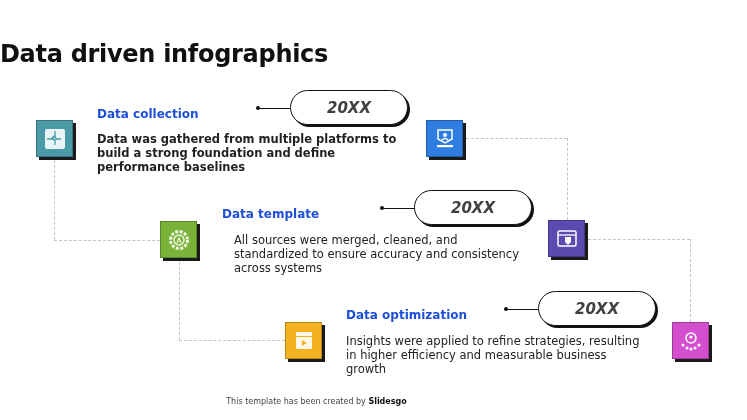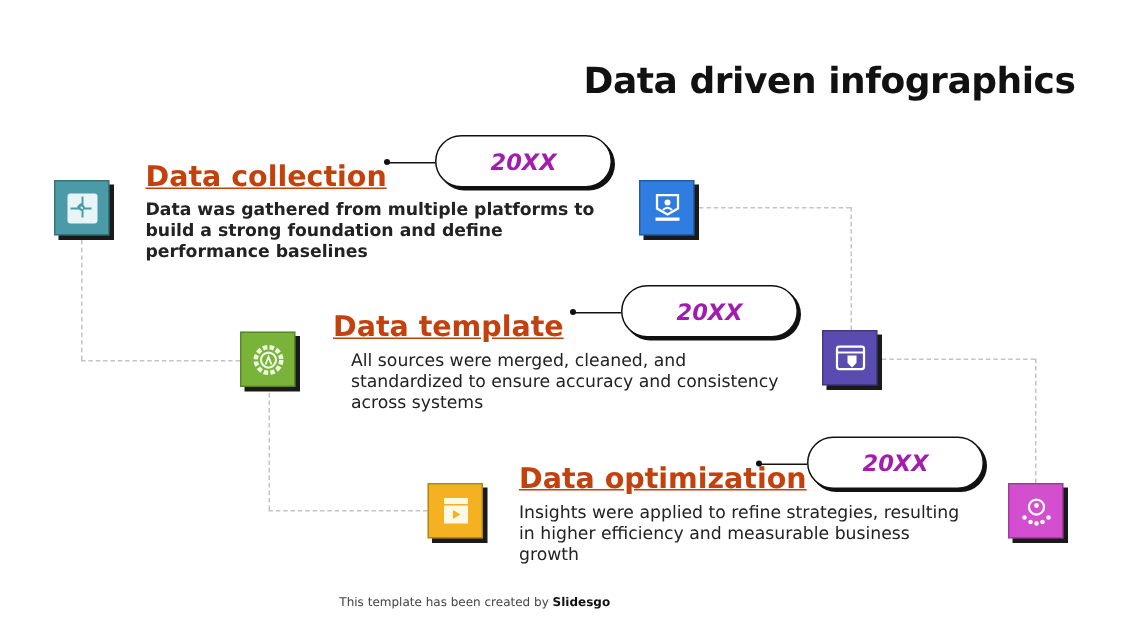--- a/index.html
+++ b/index.html
@@ -1,32 +1,32 @@
 <!DOCTYPE html>
 <html><head>
 <meta charset="utf-8">
 <style>
   html, body { margin: 0; padding: 0; }
   body { width: 747px; height: 420px; background: #ffffff; position: relative; overflow: hidden;
          font-family: "DejaVu Sans", "Liberation Sans", sans-serif; color: #1a1a1a; }
-  .title { position: absolute; left: 0; width: 717px; top: 40px; text-align: right;
+  .title { position: absolute; left: 0; width: 717px; top: 40px; text-align: left;
            font-size: 24px; font-weight: bold; letter-spacing: -0.3px; color: #111; }
   .dash { position: absolute; border-color: #c4c4c4; border-style: dashed; border-width: 0; }
   .dash.h { border-top-width: 1px; height: 0; }
   .dash.v { border-left-width: 1px; width: 0; }
   .icon { position: absolute; width: 37px; height: 37px; box-sizing: border-box;
           border: 1px solid rgba(0,0,0,0.25); box-shadow: 3px 3px 0 #1a1a1a;
           display: flex; align-items: center; justify-content: center; }
   .icon svg { width: 26px; height: 26px; }
-  .heading { position: absolute; font-size: 19px; font-weight: bold; color: #c2410c; white-space: nowrap; text-decoration: underline; }
+  .heading { position: absolute; font-size: 12px; font-weight: bold; color: #1d4ed8; white-space: nowrap; }
   .desc { position: absolute; font-size: 11.5px; line-height: 14px; color: #222; width: 300px; }
   .pill { position: absolute; width: 118px; height: 35px; box-sizing: border-box;
           border: 1.3px solid #111; border-radius: 18px; background: #fff;
           box-shadow: 2px 2px 0 #111; display: flex; align-items: center; justify-content: center;
-          font-size: 15px; font-style: italic; font-weight: bold; color: #a21caf; }
+          font-size: 15px; font-style: italic; font-weight: bold; color: #404040; }
   .connector { position: absolute; height: 0; border-top: 1.2px solid #111; }
   .dot { position: absolute; width: 4px; height: 4px; border-radius: 50%; background: #111; }
   .footer { position: absolute; left: 0; width: 633px; top: 397px; text-align: center; font-size: 8px; color: #444; }
   .footer b { color: #111; }
 </style>
 </head>
 <body>
 
 <div class="title">Data driven infographics</div>
 

